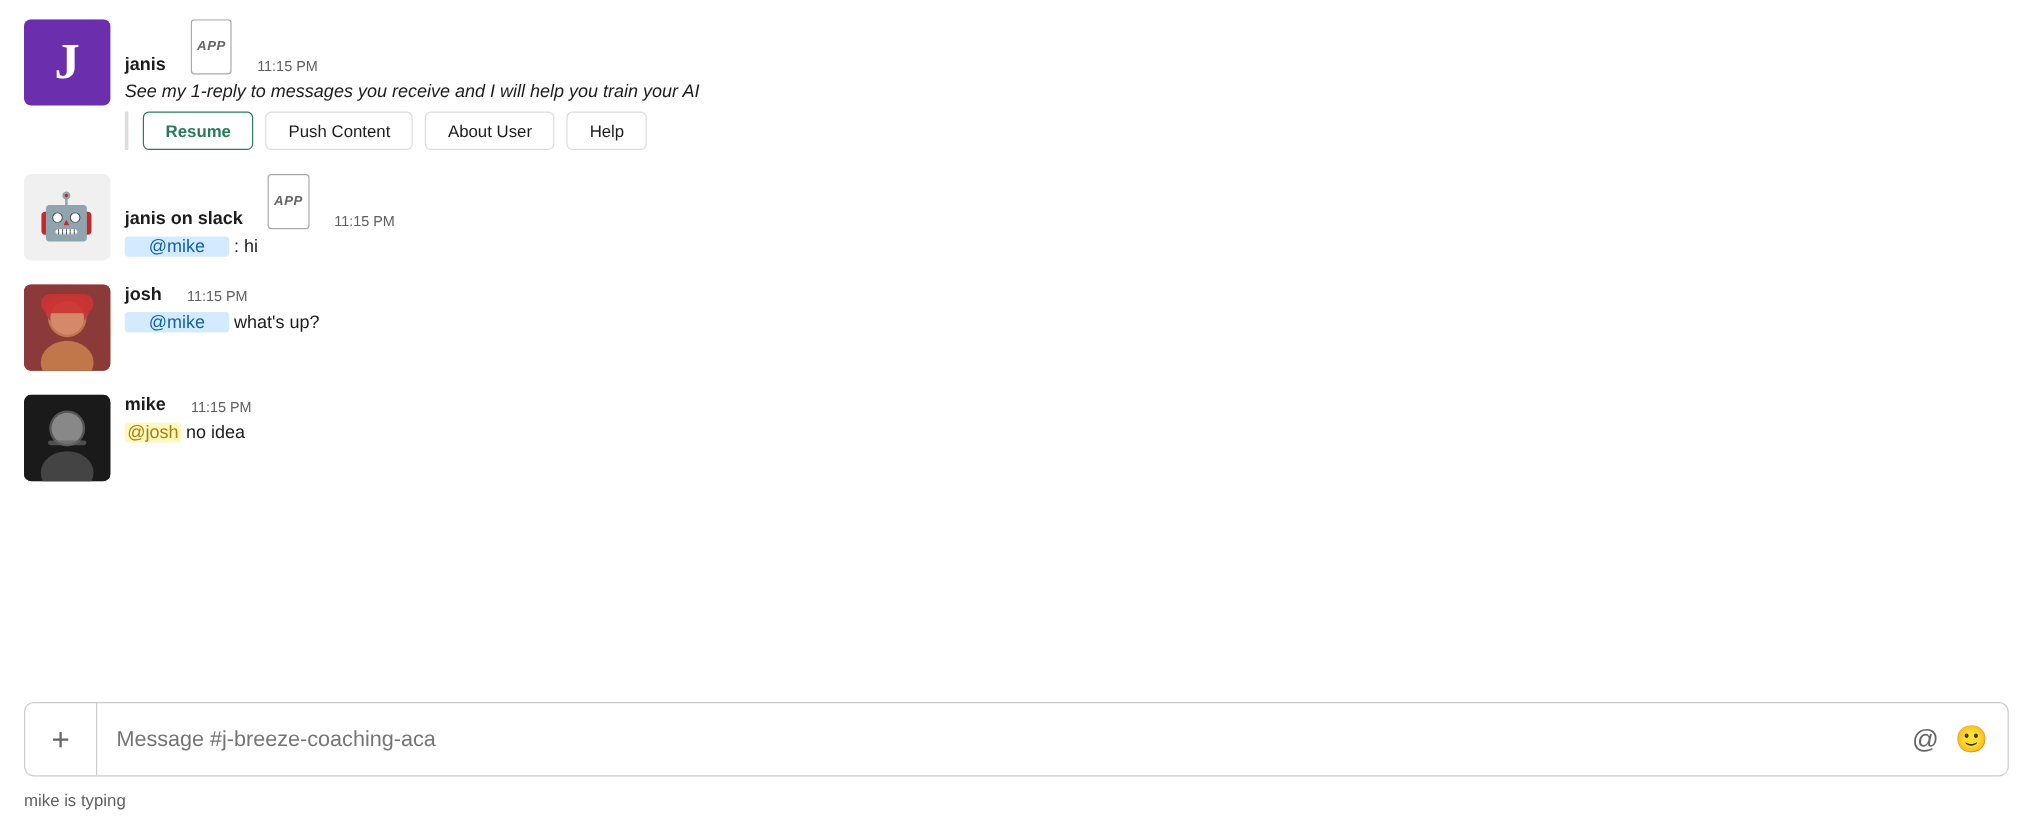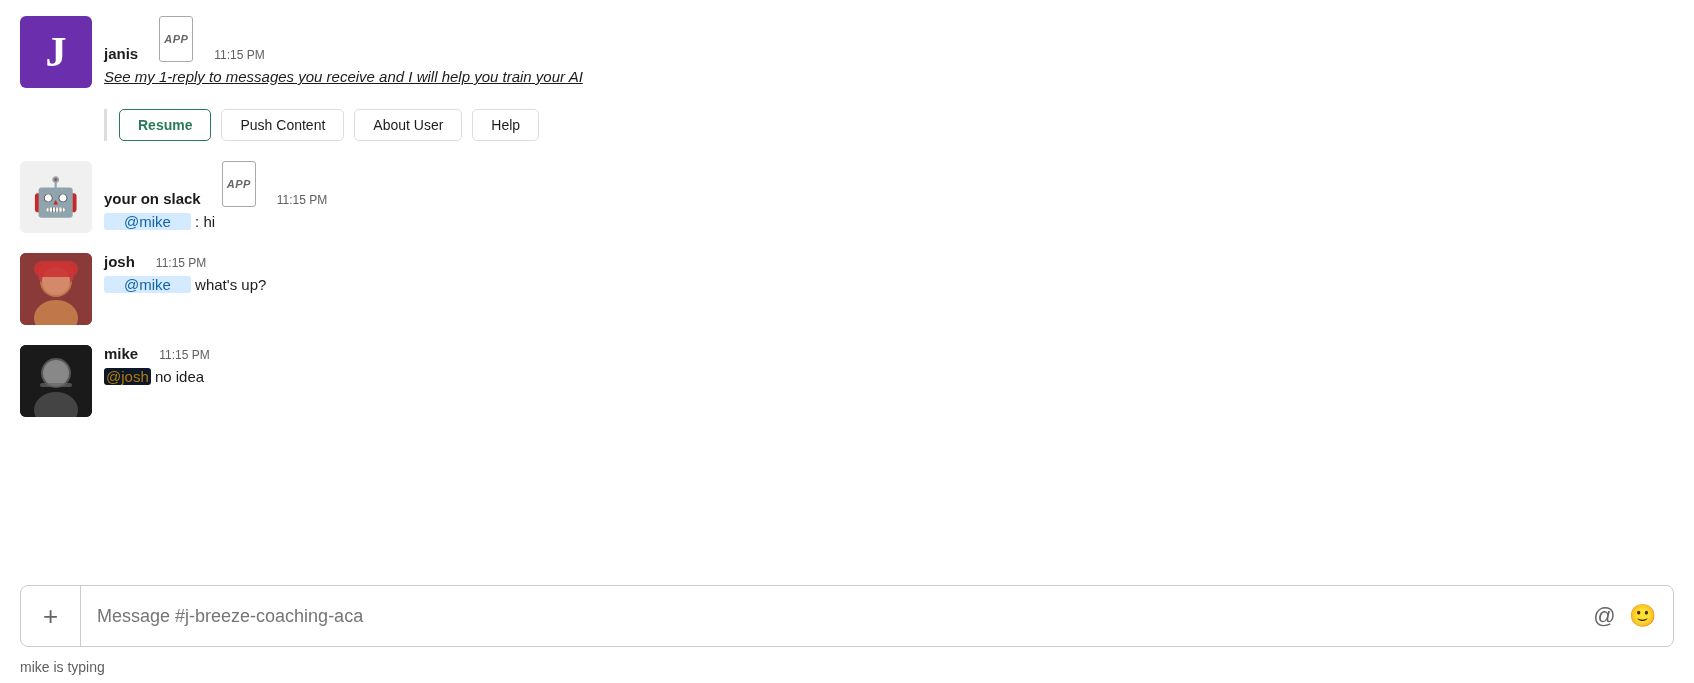--- a/index.html
+++ b/index.html
@@ -89,21 +89,20 @@
     }
 
     .message-text {
       font-size: 15px;
       line-height: 1.5;
       color: #1d1c1d;
     }
 
     .message-text em {
       font-style: italic;
-      text-decoration: underline;
     }
 
     .pause-icon {
       display: inline-flex;
       align-items: center;
       justify-content: center;
       width: 28px;
       height: 28px;
       border: 2px solid #aaa;
       border-radius: 4px;
@@ -118,21 +117,21 @@
     }
 
     .pointing-hand {
       font-size: 22px;
       margin-left: 6px;
     }
 
     .action-buttons {
       display: flex;
       gap: 10px;
-      margin-top: 20px;
+      margin-top: 4px;
       align-items: center;
       padding-left: 4px;
       border-left: 3px solid #ddd;
       padding-left: 12px;
     }
 
     .action-btn {
       padding: 7px 18px;
       border-radius: 5px;
       font-size: 14px;
@@ -150,21 +149,21 @@
     }
 
     .mention {
       background: #d4eaff;
       color: #1264a3;
       border-radius: 3px;
       padding: 0 20px;
     }
 
     .mention-josh {
-      background: #0f172a;
+      background: #fef9c3;
       color: #b07c00;
       border-radius: 3px;
       padding: 0 2px;
     }
 
     .input-area {
       padding: 12px 20px 8px 20px;
       background: #fff;
     }
 
@@ -277,21 +276,21 @@
         </div>
       </div>
     </div>
 
     <div class="message-group">
       <div class="avatar" style="font-size:38px; background:#f0f0f0; border-radius:6px; width:72px; height:72px; display:flex; align-items:center; justify-content:center;">
         🤖
       </div>
       <div class="message-content">
         <div class="message-header">
-          <span class="sender-name">your on slack</span>
+          <span class="sender-name">janis on slack</span>
           <span class="app-badge">APP</span>
           <span class="timestamp">11:15 PM</span>
         </div>
         <div class="message-text">
           <span class="mention">@mike</span>
           <span>:  hi</span>
         </div>
       </div>
     </div>
 

